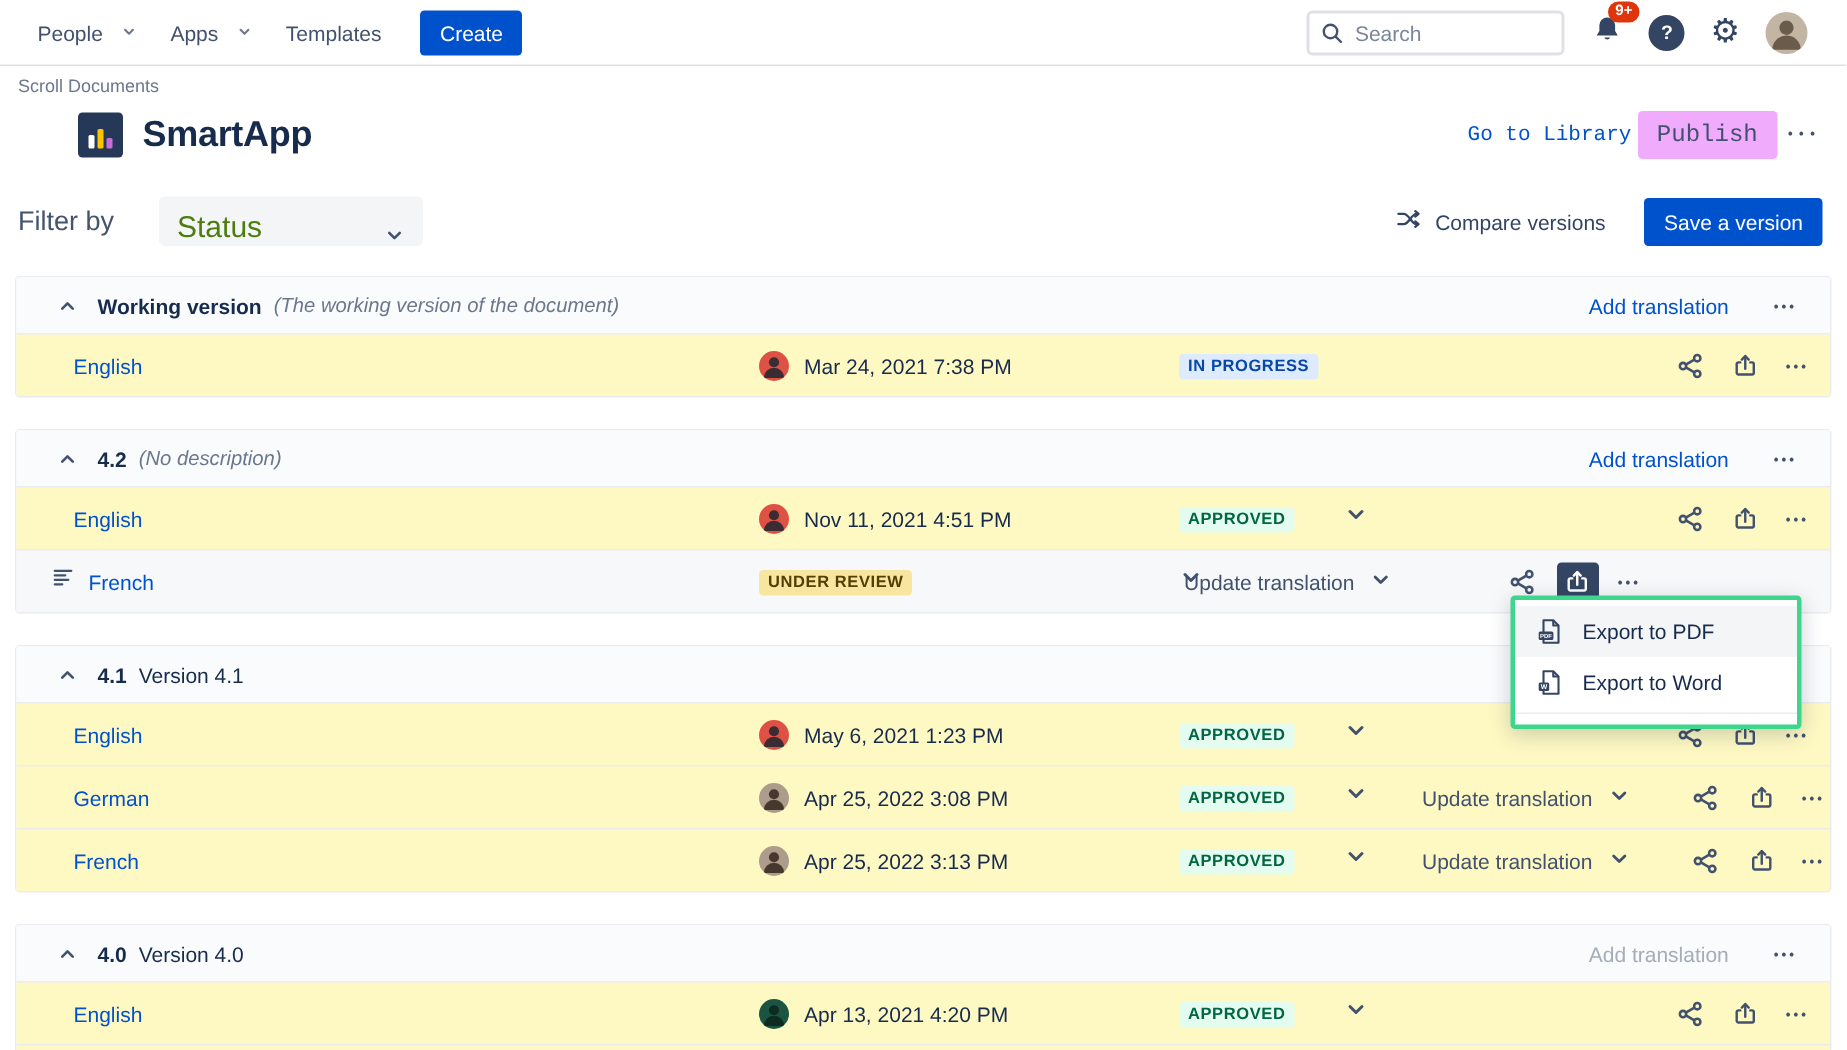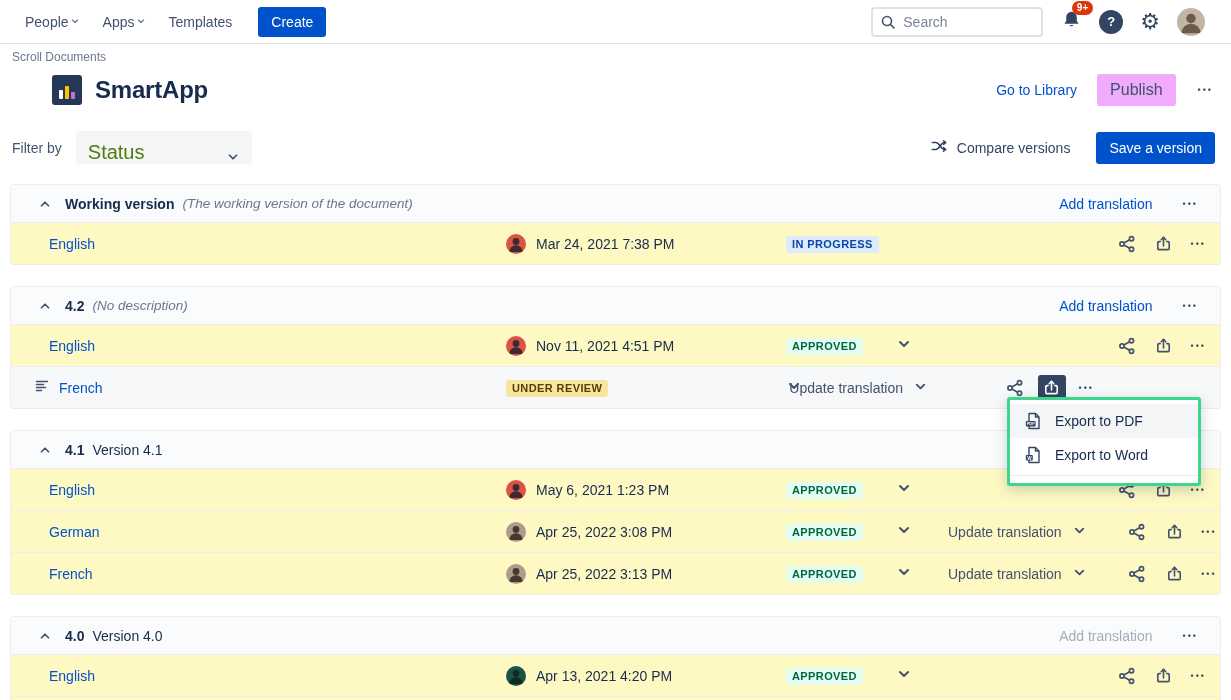--- a/index.html
+++ b/index.html
@@ -6,21 +6,21 @@
   html,body { width:1231px; height:700px; }
   body {
     position:relative; overflow:hidden; background:#fff;
     font-family:"Liberation Sans","DejaVu Sans",sans-serif; color:#172B4D;
   }
   button { background:none; border:none; font-family:inherit; cursor:pointer; color:inherit; }
   a { text-decoration:none; cursor:pointer; }
 
   
   .topnav { height:44px; display:flex; align-items:center; padding:0 26px 0 25px; border-bottom:1px solid #DFE1E6; }
-  .nav-item { display:flex; align-items:center; gap:0; font-size:14px; font-weight:500; color:#42526E; margin-right:22px; }
+  .nav-item { display:flex; align-items:center; gap:11px; font-size:14px; font-weight:500; color:#42526E; margin-right:22px; }
   .create-btn { background:#0052CC; color:#fff; font-size:14px; font-weight:500; border-radius:3px; padding:7px 13px; margin-left:4px; }
   .nav-right { margin-left:auto; display:flex; align-items:center; }
   .search-wrap { position:relative; }
   .search-wrap svg { position:absolute; left:9px; top:7px; }
   .search-input { width:172px; height:30px; border:2px solid #DFE1E6; border-radius:4px; padding:0 8px 0 30px; font-size:14px; color:#172B4D; outline:none; background:#fff; }
   .search-input::placeholder { color:#7A869A; }
   .nav-icons { display:flex; align-items:center; gap:17px; margin-left:18px; }
   .bell-wrap { position:relative; }
   .notif-badge { position:absolute; top:-8px; right:-11px; background:#DE350B; color:#fff; font-size:10px; font-weight:bold; border-radius:8px; padding:2px 5px; line-height:1; }
   .help-circle { width:24px; height:24px; border-radius:50%; background:#344563; color:#fff; font-size:13px; font-weight:bold; display:flex; align-items:center; justify-content:center; }
@@ -31,28 +31,28 @@
 
   
   .breadcrumb { padding:6px 0 0 12px; font-size:12px; color:#6B778C; }
   .title-row { display:flex; align-items:center; padding:7px 16px 0 12px; height:44px;margin-left:40px; }
   .app-icon { width:30px; height:30px; background:#253858; border-radius:3px; display:flex; align-items:flex-end; justify-content:center; gap:2px; padding-bottom:6px; margin-right:13px; }
   .app-icon i { display:block; width:4px; border-radius:1px; }
   .bar-w { height:9px;  background:#FFFFFF; }
   .bar-y { height:13px; background:#FFC400; }
   .bar-p { height:7px;  background:#C86DD7; }
   .page-title { font-size:24px; font-weight:700; color:#172B4D; letter-spacing:-0.2px; }
-  .title-actions { margin-left:auto; display:flex; align-items:center; gap:20px; }
+  .title-actions { margin-left:auto; display:flex; align-items:center; gap:4px;font-family:Liberation Mono, monospace; }
   .link-blue { color:#0052CC; font-size:14px; }
   .publish-btn { background:#f0abfc; color:#42526E; font-size:16px; border-radius:3px; padding:7px 13px; }
   .more-btn { color:#42526E; font-size:9px; letter-spacing:2px; font-weight:bold; padding:4px 2px; white-space:nowrap; }
 
   
   .toolbar { display:flex; align-items:center; margin:23px 16px 0 12px; }
-  .filter-label { font-size:14px; color:#44546F; margin-right:14px; }
+  .filter-label { font-size:18px; color:#44546F; margin-right:30px; }
   .status-select { width:176px; height:33px; background:#F4F5F7; border-radius:4px; display:flex; align-items:flex-end; padding:0 12px; font-size:20px; color:#4d7c0f; }
   .status-select svg { margin-left:auto; }
   .toolbar-right { margin-left:auto; display:flex; align-items:center; gap:26px; }
   .compare-btn { display:flex; align-items:center; gap:9px; font-size:14px; color:#344563; }
   .save-btn { background:#0052CC; color:#fff; font-size:14px; font-weight:500; border-radius:3px; height:32px; padding:0 13px; }
 
   
   .sections { margin:20px 10px 0; }
   .section { border:1px solid #EBECF0; border-radius:3px; margin-bottom:21px; background:#fff; }
   .sec-head { display:flex; align-items:center; height:37px; background:#FAFBFC; padding:0 20px 0 27px; }

